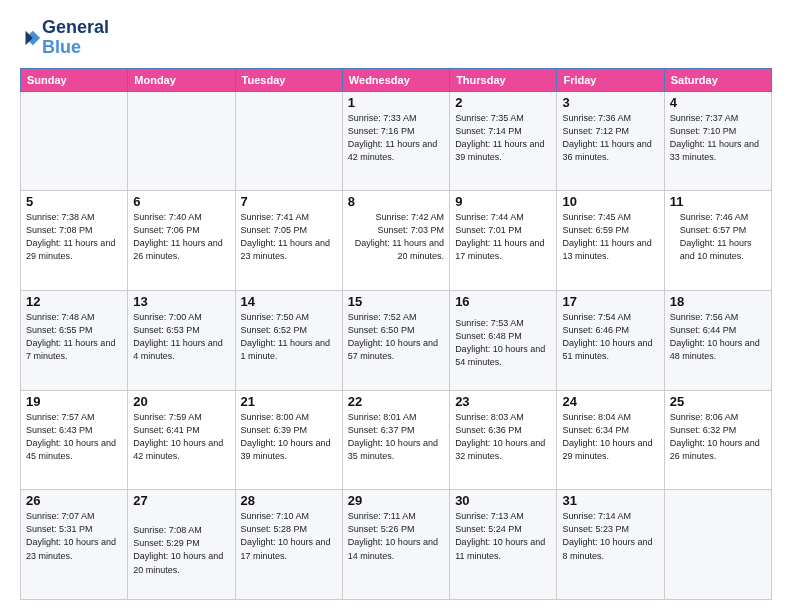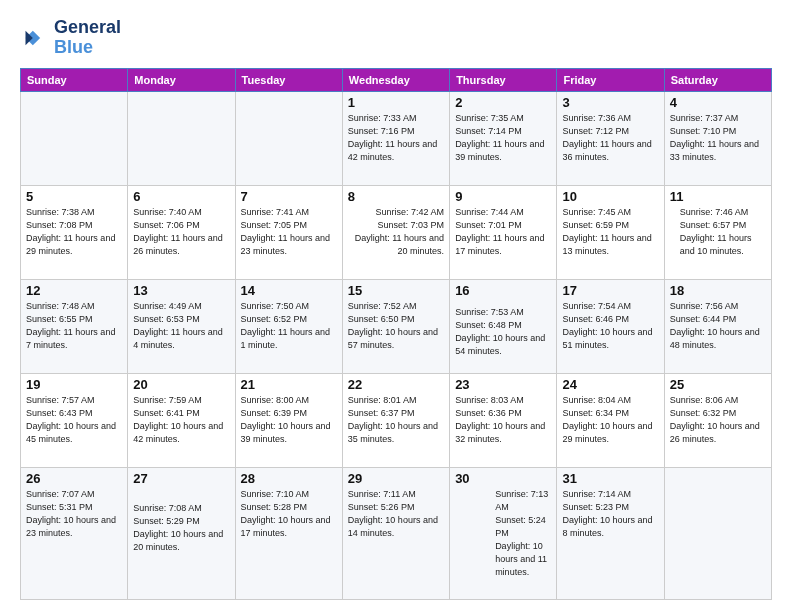--- a/index.html
+++ b/index.html
@@ -19,21 +19,21 @@
     }
     .header {
       display: flex;
       justify-content: space-between;
       align-items: flex-start;
       margin-bottom: 10px;
     }
     .logo {
       display: flex;
       align-items: center;
-      gap: 12px;
+      gap: 0;
     }
     .logo-text {
       font-size: 18px;
       font-weight: bold;
       color: #1a3a6b;
       line-height: 1.1;
     }
     .logo-icon {
       width: 22px;
       height: 22px;
@@ -52,21 +52,21 @@
       color: #333;
     }
     .calendar {
       flex: 1;
       border: 1px solid #bbb;
       border-collapse: collapse;
       width: 100%;
       table-layout: fixed;
     }
     .calendar th {
-      background-color: #a21caf;
+      background-color: #ec4899;
       color: #fff;
       font-size: 11px;
       font-weight: bold;
       text-align: left;
       padding: 5px 6px;
       border: 1px solid #4a7cc4;
     }
     .calendar td {
       border: 1px solid #ccc;
       vertical-align: top;
@@ -205,21 +205,21 @@
         </tr>
         <tr class="week-row">
           <td>
             <div class="day-number">12</div>
             <div class="day-info" style="white-space: pre-line;">Sunrise: 7:48 AM
 Sunset: 6:55 PM
 Daylight: 11 hours and 7 minutes.</div>
           </td>
           <td>
             <div class="day-number">13</div>
-            <div class="day-info" style="white-space: pre-line;">Sunrise: 4:49 AM
+            <div class="day-info" style="white-space: pre-line;">Sunrise: 7:00 AM
 Sunset: 6:53 PM
 Daylight: 11 hours and 4 minutes.</div>
           </td>
           <td>
             <div class="day-number">14</div>
             <div class="day-info" style="white-space: pre-line;">Sunrise: 7:50 AM
 Sunset: 6:52 PM
 Daylight: 11 hours and 1 minute.</div>
           </td>
           <td>
@@ -311,21 +311,21 @@
 Daylight: 10 hours and 17 minutes.</div>
           </td>
           <td>
             <div class="day-number">29</div>
             <div class="day-info" style="white-space: pre-line;">Sunrise: 7:11 AM
 Sunset: 5:26 PM
 Daylight: 10 hours and 14 minutes.</div>
           </td>
           <td>
             <div class="day-number">30</div>
-            <div class="day-info" style="white-space: pre-line; margin-left: 40px;">Sunrise: 7:13 AM
+            <div class="day-info" style="white-space: pre-line;">Sunrise: 7:13 AM
 Sunset: 5:24 PM
 Daylight: 10 hours and 11 minutes.</div>
           </td>
           <td>
             <div class="day-number">31</div>
             <div class="day-info" style="white-space: pre-line;">Sunrise: 7:14 AM
 Sunset: 5:23 PM
 Daylight: 10 hours and 8 minutes.</div>
           </td>
           <td class="empty-cell"></td>

